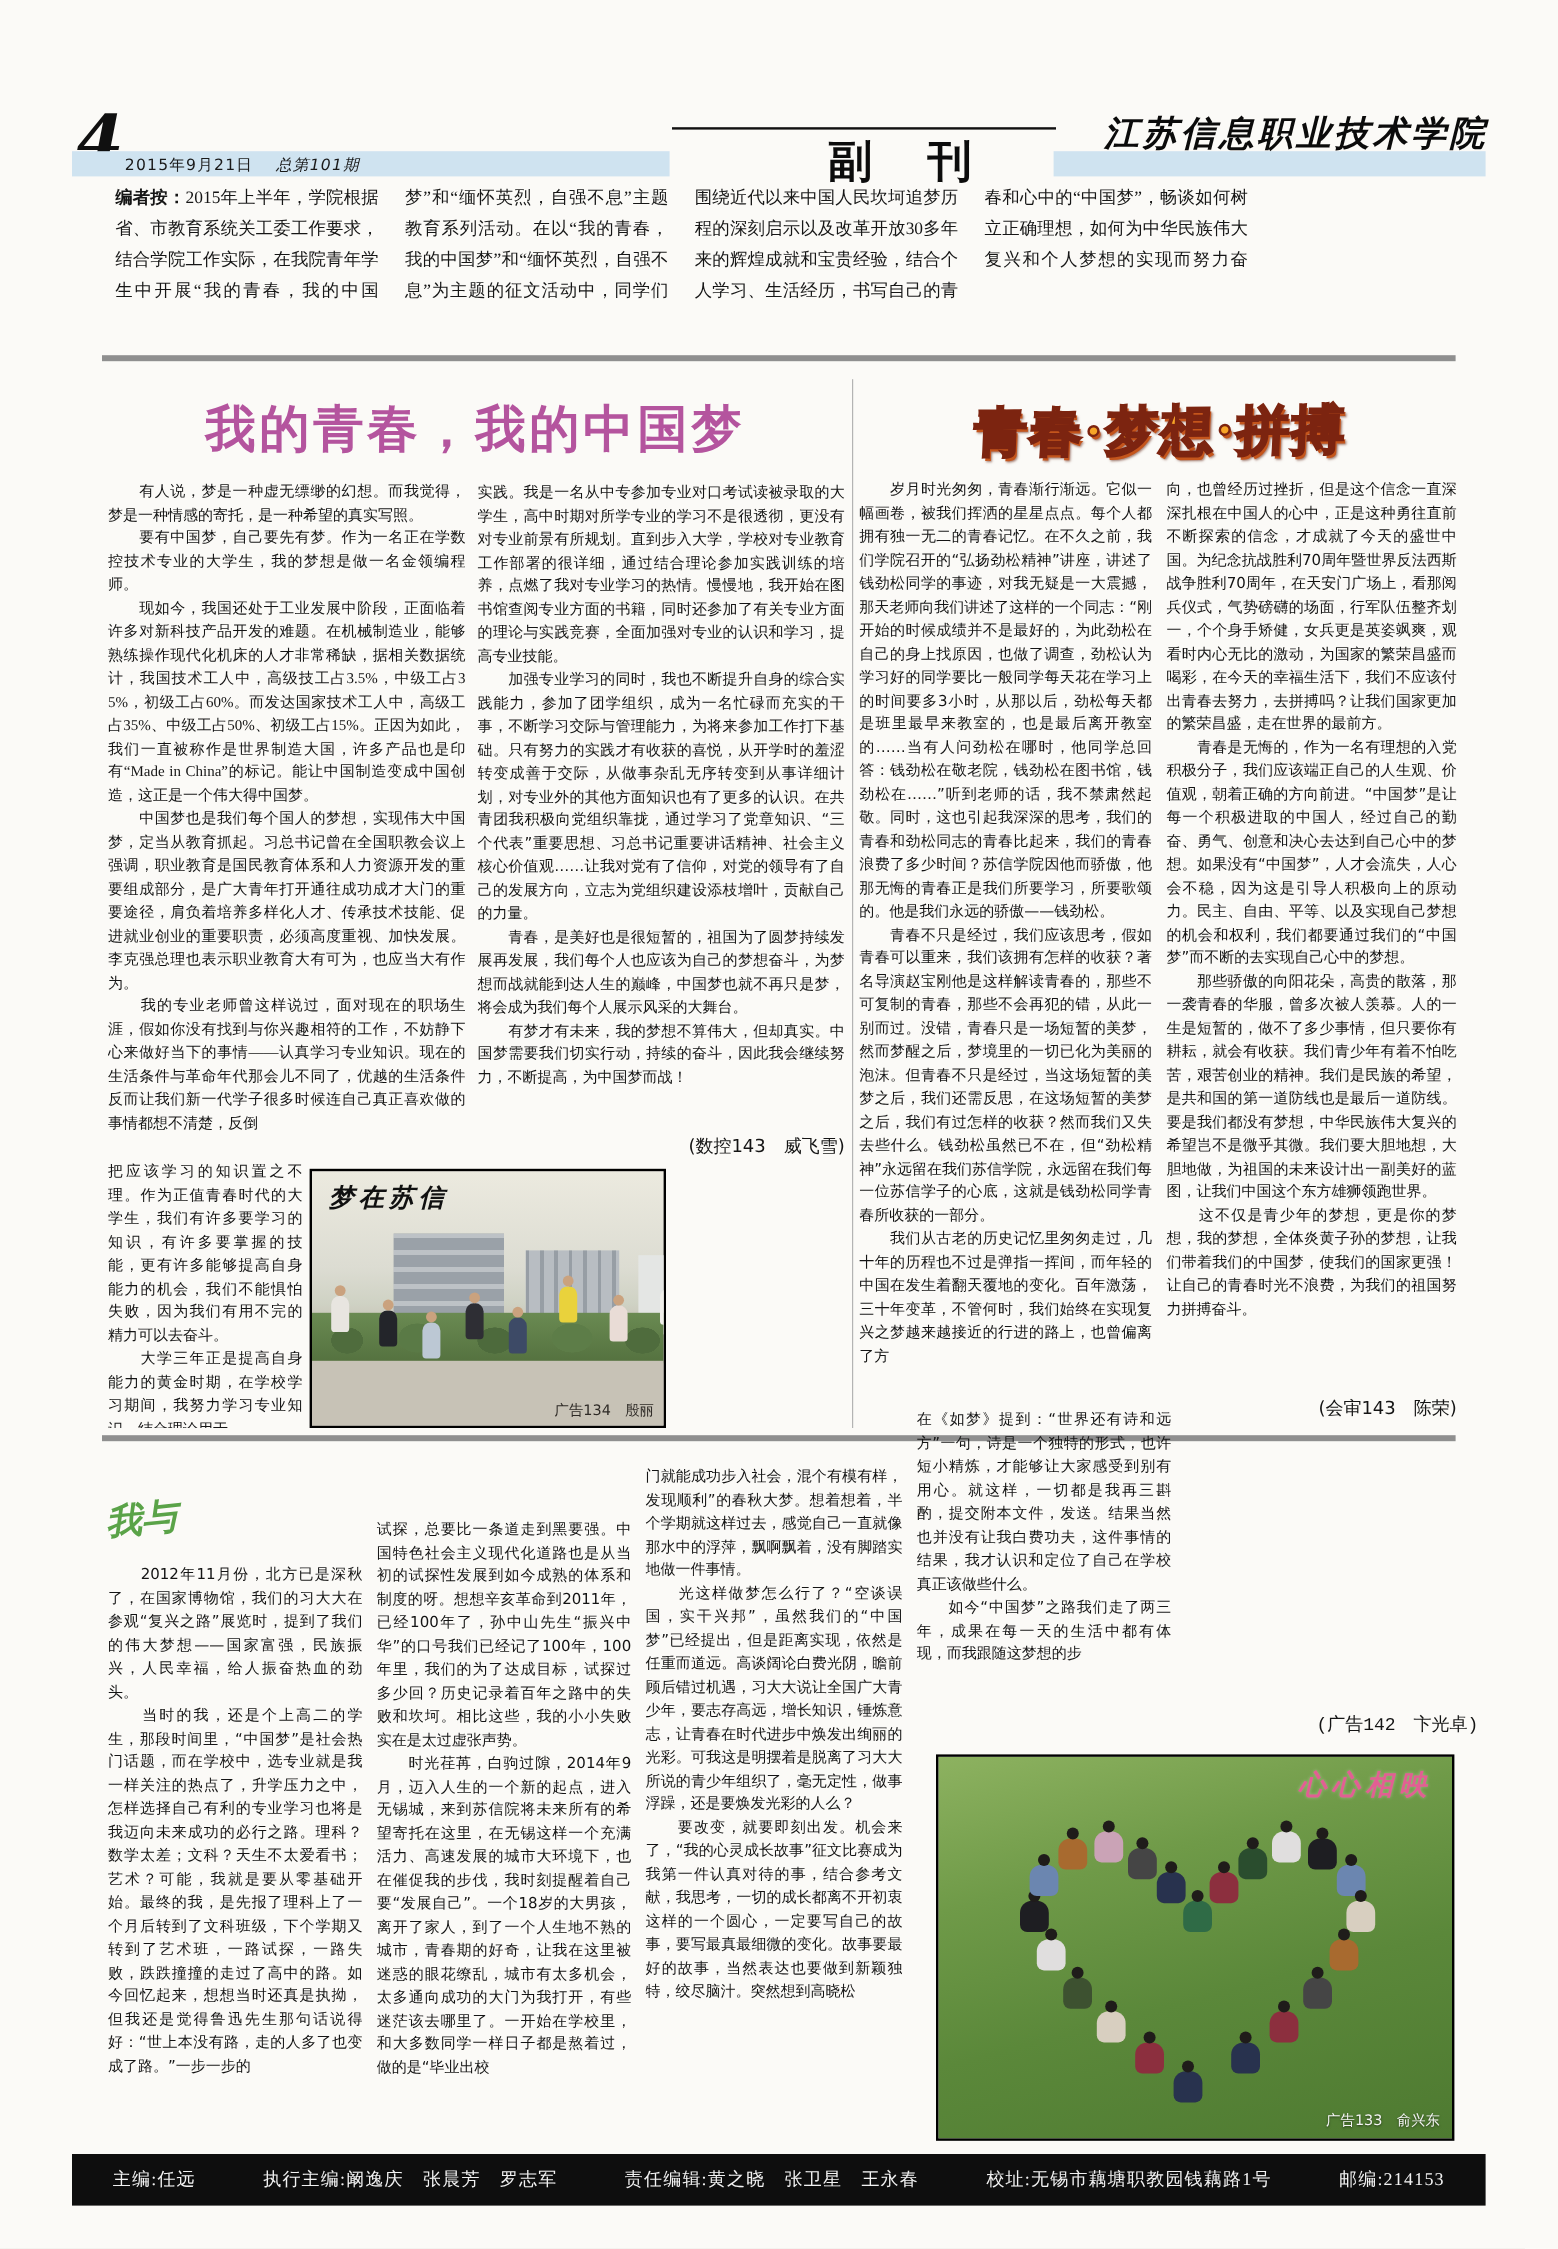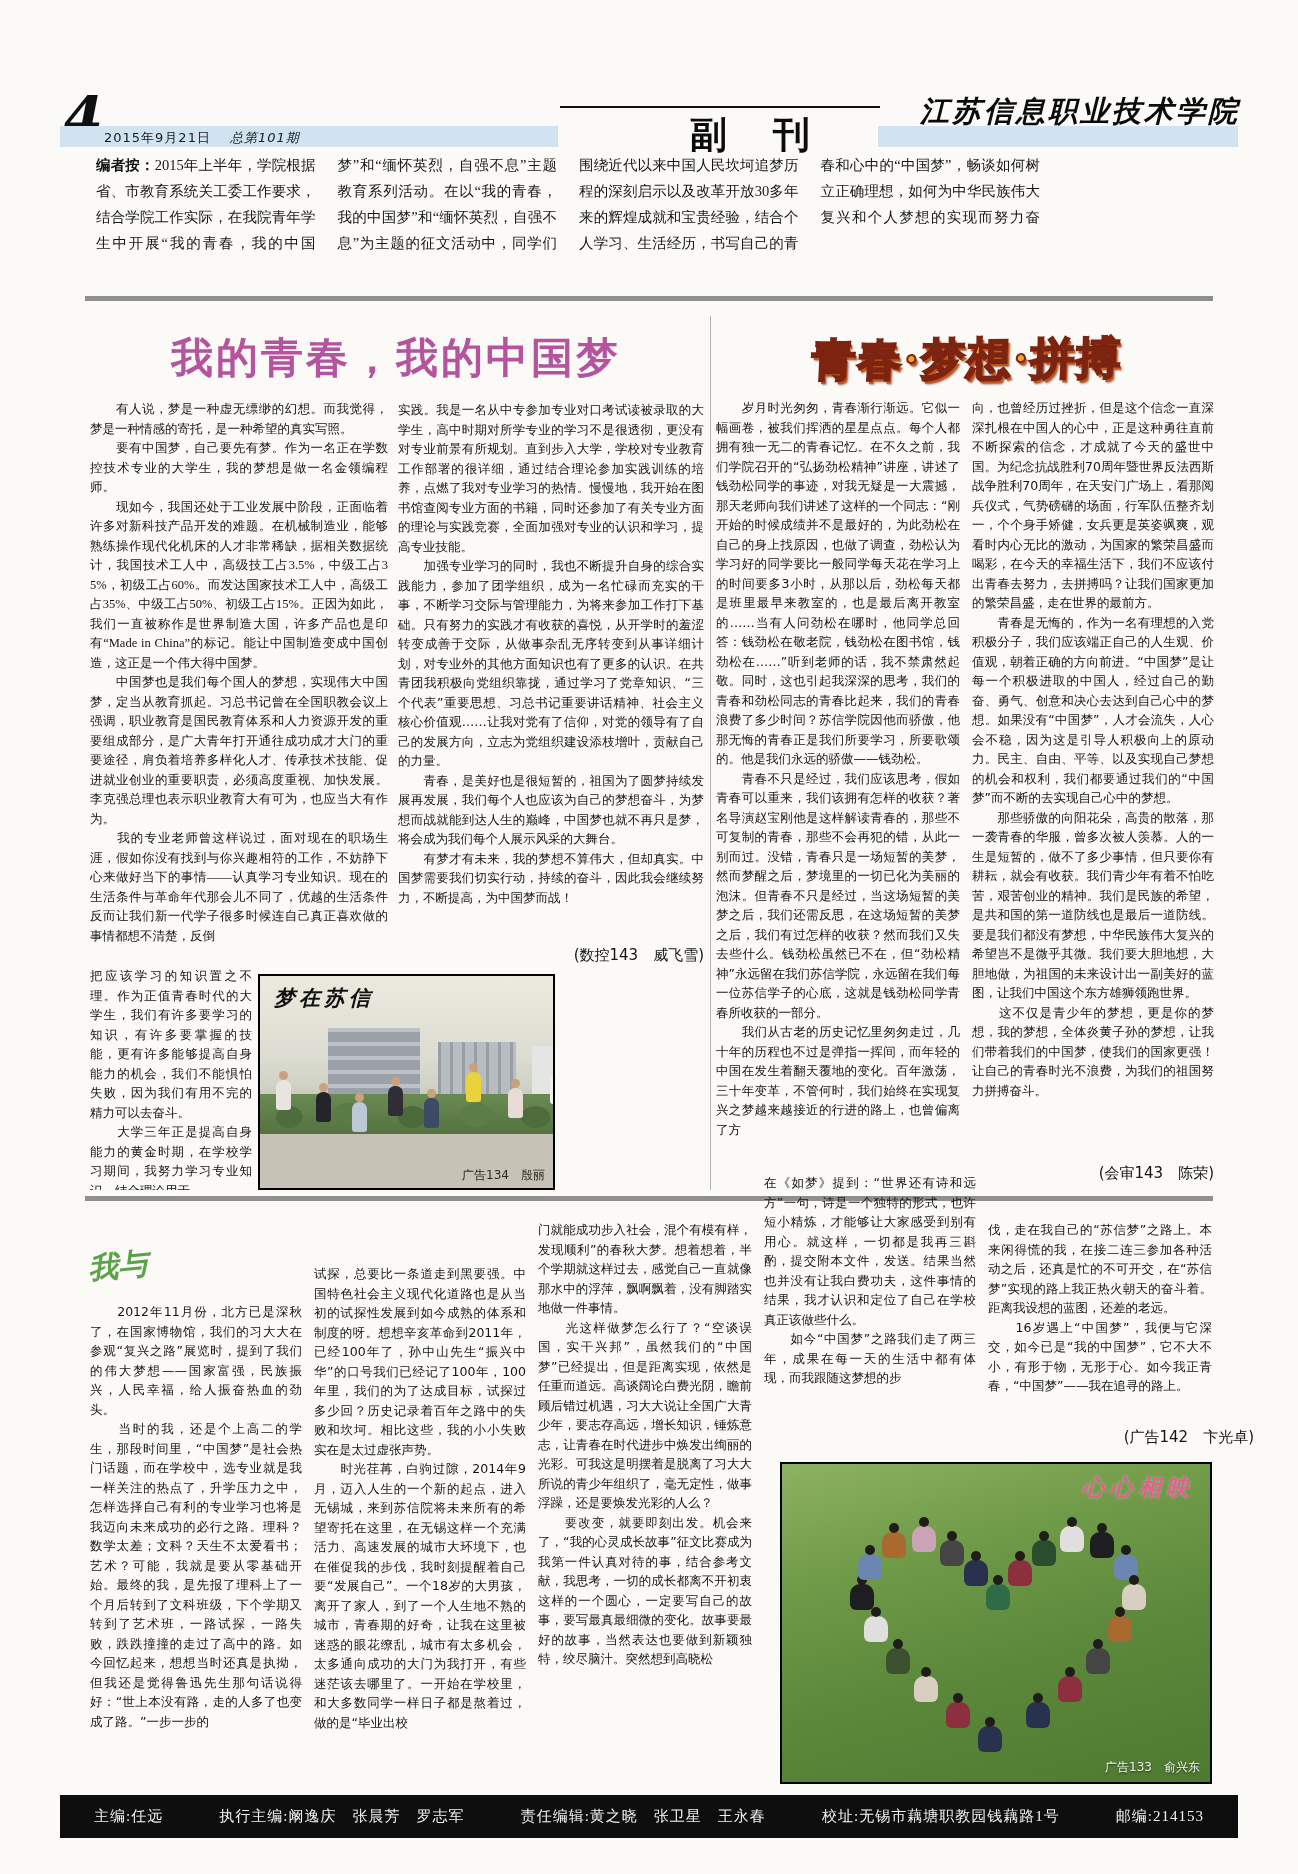--- a/index.html
+++ b/index.html
@@ -144,23 +144,21 @@
   </div>
   <div class="bodycol" style="left:90px;top:1302px;width:212px;height:478px;">　　2012年11月份，北方已是深秋了，在国家博物馆，我们的习大大在参观“复兴之路”展览时，提到了我们的伟大梦想——国家富强，民族振兴，人民幸福，给人振奋热血的劲头。
 　　当时的我，还是个上高二的学生，那段时间里，“中国梦”是社会热门话题，而在学校中，选专业就是我一样关注的热点了，升学压力之中，怎样选择自己有利的专业学习也将是我迈向未来成功的必行之路。理科？数学太差；文科？天生不太爱看书；艺术？可能，我就是要从零基础开始。最终的我，是先报了理科上了一个月后转到了文科班级，下个学期又转到了艺术班，一路试探，一路失败，跌跌撞撞的走过了高中的路。如今回忆起来，想想当时还真是执拗，但我还是觉得鲁迅先生那句话说得好：“世上本没有路，走的人多了也变成了路。”一步一步的</div>
   <div class="bodycol" style="left:314px;top:1264px;width:212px;height:562px;">试探，总要比一条道走到黑要强。中国特色社会主义现代化道路也是从当初的试探性发展到如今成熟的体系和制度的呀。想想辛亥革命到2011年，已经100年了，孙中山先生“振兴中华”的口号我们已经记了100年，100年里，我们的为了达成目标，试探过多少回？历史记录着百年之路中的失败和坎坷。相比这些，我的小小失败实在是太过虚张声势。
 　　时光荏苒，白驹过隙，2014年9月，迈入人生的一个新的起点，进入无锡城，来到苏信院将未来所有的希望寄托在这里，在无锡这样一个充满活力、高速发展的城市大环境下，也在催促我的步伐，我时刻提醒着自己要“发展自己”。一个18岁的大男孩，离开了家人，到了一个人生地不熟的城市，青春期的好奇，让我在这里被迷惑的眼花缭乱，城市有太多机会，太多通向成功的大门为我打开，有些迷茫该去哪里了。一开始在学校里，和大多数同学一样日子都是熬着过，做的是“毕业出校</div>
   <div class="bodycol" style="left:538px;top:1220px;width:214px;height:562px;">门就能成功步入社会，混个有模有样，发现顺利”的春秋大梦。想着想着，半个学期就这样过去，感觉自己一直就像那水中的浮萍，飘啊飘着，没有脚踏实地做一件事情。
 　　光这样做梦怎么行了？“空谈误国，实干兴邦”，虽然我们的“中国梦”已经提出，但是距离实现，依然是任重而道远。高谈阔论白费光阴，瞻前顾后错过机遇，习大大说让全国广大青少年，要志存高远，增长知识，锤炼意志，让青春在时代进步中焕发出绚丽的光彩。可我这是明摆着是脱离了习大大所说的青少年组织了，毫无定性，做事浮躁，还是要焕发光彩的人么？
 　　要改变，就要即刻出发。机会来了，“我的心灵成长故事”征文比赛成为我第一件认真对待的事，结合参考文献，我思考，一切的成长都离不开初衷这样的一个圆心，一定要写自己的故事，要写最真最细微的变化。故事要最好的故事，当然表达也要做到新颖独特，绞尽脑汁。突然想到高晓松</div>
   <div class="bodycol" style="left:764px;top:1173px;width:212px;height:230px;">在《如梦》提到：“世界还有诗和远方”一句，诗是一个独特的形式，也许短小精炼，才能够让大家感受到别有用心。就这样，一切都是我再三斟酌，提交附本文件，发送。结果当然也并没有让我白费功夫，这件事情的结果，我才认识和定位了自己在学校真正该做些什么。
 　　如今“中国梦”之路我们走了两三年，成果在每一天的生活中都有体现，而我跟随这梦想的步</div>
-  <div class="bodycol" style="left:988px;top:1220px;width:224px;height:208px;">伐，走在我自己的“苏信梦”之路上。本来闲得慌的我，在接二连三参加各种活动之后，还真是忙的不可开交，在“苏信梦”实现的路上我正热火朝天的奋斗着。距离我设想的蓝图，还差的老远。
-　　16岁遇上“中国梦”，我便与它深交，如今已是“我的中国梦”，它不大不小，有形于物，无形于心。如今我正青春，“中国梦”——我在追寻的路上。</div>
-  <div class="sig" style="left:1054px;top:1428px;width:200px;">(广告142　卞光卓)</div>
+  <div class="sig" style="left:1032px;top:1428px;width:200px;font-family:Liberation Mono, monospace;">(广告142　卞光卓)</div>
 
   <div class="photo photo2">
     <span class="sitter" style="left:196px;top:262px;background:#28324e;"></span>
     <span class="sitter" style="left:164px;top:238px;background:#8c2f3e;"></span>
     <span class="sitter" style="left:132px;top:212px;background:#d8cfc0;"></span>
     <span class="sitter" style="left:104px;top:184px;background:#3d5130;"></span>
     <span class="sitter" style="left:82px;top:152px;background:#e0dede;"></span>
     <span class="sitter" style="left:68px;top:120px;background:#1e1e22;"></span>
     <span class="sitter" style="left:76px;top:90px;background:#6b86b0;"></span>
     <span class="sitter" style="left:100px;top:68px;background:#a86a2f;"></span>

